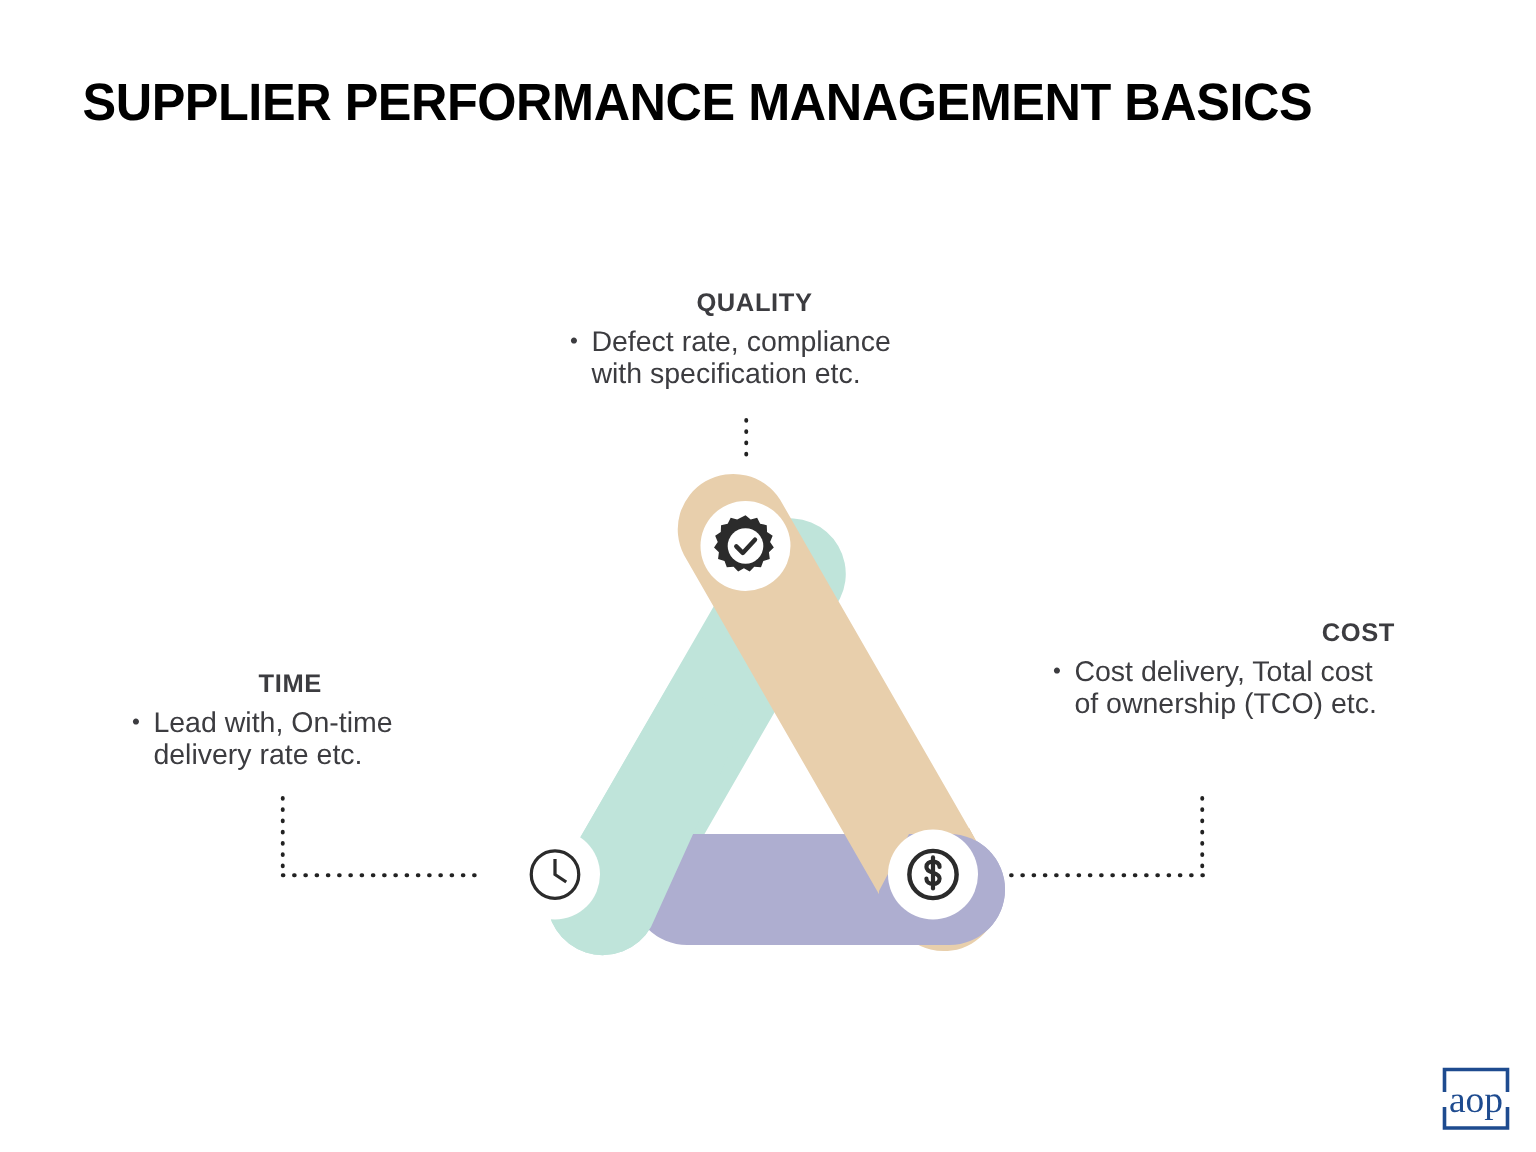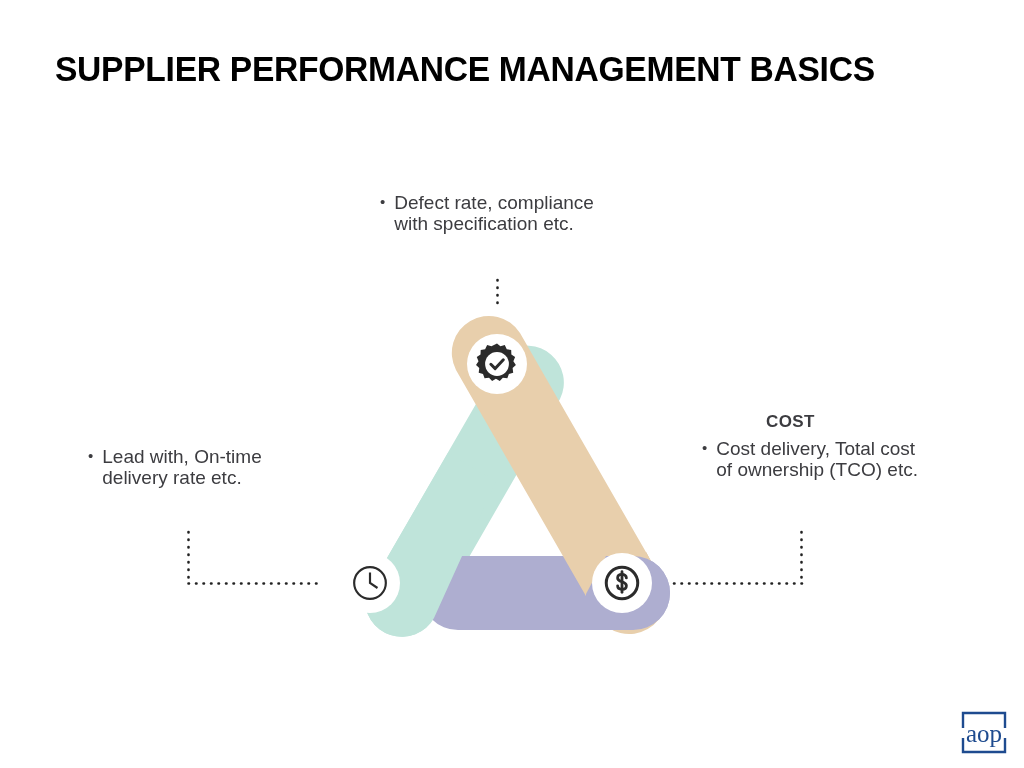--- a/index.html
+++ b/index.html
@@ -102,21 +102,21 @@
     top: 446px;
     width: 215px;
   }
   .label-time .node-heading { text-align: center; }
 
   .label-cost {
     left: 700px;
     top: 412px;
     width: 230px;
   }
-  .label-cost .node-heading { text-align: left; padding-left: 66px; }
+  .label-cost .node-heading { text-align: right; padding-left: 66px; }
 
   
   .connector {
     position: absolute;
   }
   .conn-quality { left: 490px; top: 278px; }
   .conn-time    { left: 182px; top: 528px; }
   .conn-cost    { left: 666px; top: 528px; }
 
   
@@ -210,27 +210,29 @@
   </div>
 
   <div class="connector conn-cost">
     <svg width="148" height="66" xmlns="http://www.w3.org/2000/svg">
       <line x1="8" y1="55.5" x2="136" y2="55.5" stroke="#222222" stroke-width="2.6" stroke-linecap="round" stroke-dasharray="0.5 7"></line>
       <line x1="135.5" y1="4" x2="135.5" y2="55" stroke="#222222" stroke-width="2.6" stroke-linecap="round" stroke-dasharray="0.5 7"></line>
     </svg>
   </div>
 
   <div class="node-label label-quality">
+    <div class="node-heading">QUALITY</div>
     <div class="bullet-row">
       <span class="bullet-dot">•</span>
       <span class="bullet-text">Defect rate, compliance with specification etc.</span>
     </div>
   </div>
 
   <div class="node-label label-time">
+    <div class="node-heading">TIME</div>
     <div class="bullet-row">
       <span class="bullet-dot">•</span>
       <span class="bullet-text">Lead with, On-time delivery rate etc.</span>
     </div>
   </div>
 
   <div class="node-label label-cost">
     <div class="node-heading">COST</div>
     <div class="bullet-row">
       <span class="bullet-dot">•</span>

